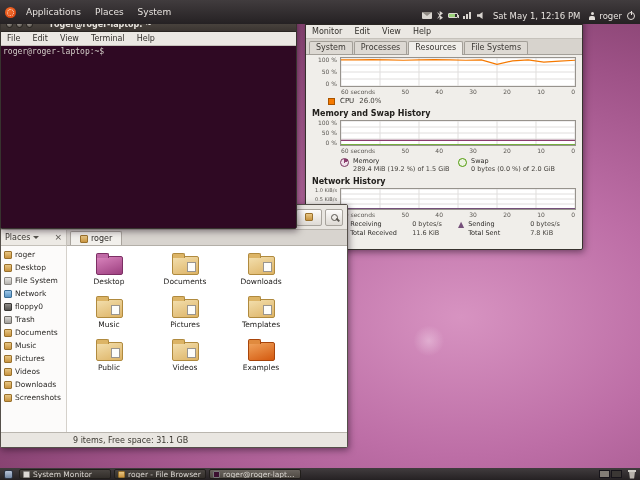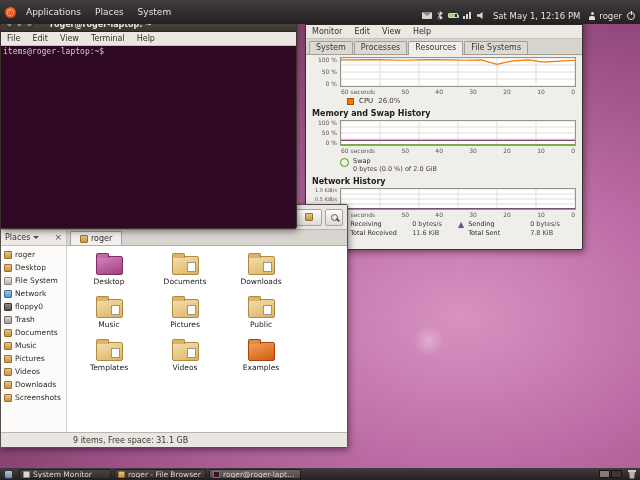--- a/index.html
+++ b/index.html
@@ -72,21 +72,21 @@
   .h30{height:30px;} .h26{height:26px;} .h22{height:22px;}
   .yaxis{width:28px;flex:none;display:flex;flex-direction:column;justify-content:space-between;
     align-items:flex-end;padding-right:3px;font-size:6px;color:#5a5752;}
   .yaxis.tiny{font-size:5px;}
   .yaxis .tick{line-height:1;white-space:nowrap;}
   .plot{flex:1;background:#fff;border:1px solid #97938d;}
   .plot svg{display:block;}
   .gl{stroke:#e0dedd;stroke-width:1;}
   .xaxis{display:flex;justify-content:space-between;margin-left:28px;padding:0 1px;
     font-size:6px;color:#5a5752;line-height:1.5;}
-  .legend{display:flex;align-items:center;gap:5px;margin:1px 0 2px 35px;font-size:7px;color:#2c2a27;}
+  .legend{display:flex;align-items:center;gap:5px;margin:1px 0 2px 16px;font-size:7px;color:#2c2a27;}
   .sq{width:7px;height:7px;background:#f57900;border:1px solid #a85400;flex:none;}
   .leg2{display:flex;margin:2px 0 2px 28px;font-size:6.5px;color:#2c2a27;}
   .leg-item{flex:1;display:flex;gap:4px;align-items:flex-start;}
   .leg-txt div{line-height:1.25;}
   .lv{color:#45423d;}
   .pie{width:9px;height:9px;border-radius:50%;flex:none;margin-top:1px;}
   .pie.mem{background:conic-gradient(#8b3d6e 0 69deg,#f0e2eb 69deg 360deg);border:1px solid #7a3560;}
   .pie.swap{background:#edf3e3;border:1px solid #4e9a06;}
   .arrow{font-size:8px;line-height:1;flex:none;}
   .arrow.down{color:#204a87;}
@@ -184,21 +184,21 @@
     <span class="title-text">roger@roger-laptop: ~</span>
   </div>
   <div class="menubar">
     <span class="mi">File</span>
     <span class="mi">Edit</span>
     <span class="mi">View</span>
     <span class="mi">Terminal</span>
     <span class="mi">Help</span>
   </div>
   <div class="tbody">
-    <span>items@roger-laptop:~$</span>
+    <span>roger@roger-laptop:~$</span>
   </div>
 </div>
 
 <div id="sysmon" class="window">
   <div class="titlebar">
     <span class="win-dot"></span>
     <span class="win-dot"></span>
     <span class="win-dot"></span>
     <span class="sm-ticon"></span>
     <span>System Monitor</span>
@@ -302,20 +302,27 @@
   <span class="tick">30</span>
 
   <span class="tick">20</span>
 
   <span class="tick">10</span>
 
   <span class="tick">0</span>
 </div>
     <div class="leg2">
       <div class="leg-item">
+        <span class="pie mem"></span>
+        <div class="leg-txt">
+          <div>Memory</div>
+          <div class="lv">289.4 MiB (19.2 %) of 1.5 GiB</div>
+        </div>
+      </div>
+      <div class="leg-item">
         <span class="pie swap"></span>
         <div class="leg-txt">
           <div>Swap</div>
           <div class="lv">0 bytes (0.0 %) of 2.0 GiB</div>
         </div>
       </div>
     </div>
 
     <div class="sm-heading">Network History</div>
     <div class="chart-row h22">
@@ -490,26 +497,26 @@
     <span class="lbl">Music</span>
   </div>
 
   <div class="fs-icon">
     <span class="bigicon k-folder"></span>
     <span class="lbl">Pictures</span>
   </div>
 
   <div class="fs-icon">
     <span class="bigicon k-folder"></span>
+    <span class="lbl">Templates</span>
+  </div>
+
+  <div class="fs-icon">
+    <span class="bigicon k-folder"></span>
     <span class="lbl">Public</span>
-  </div>
-
-  <div class="fs-icon">
-    <span class="bigicon k-folder"></span>
-    <span class="lbl">Templates</span>
   </div>
 
   <div class="fs-icon">
     <span class="bigicon k-folder"></span>
     <span class="lbl">Videos</span>
   </div>
 
   <div class="fs-icon">
     <span class="bigicon k-examples"></span>
     <span class="lbl">Examples</span>

